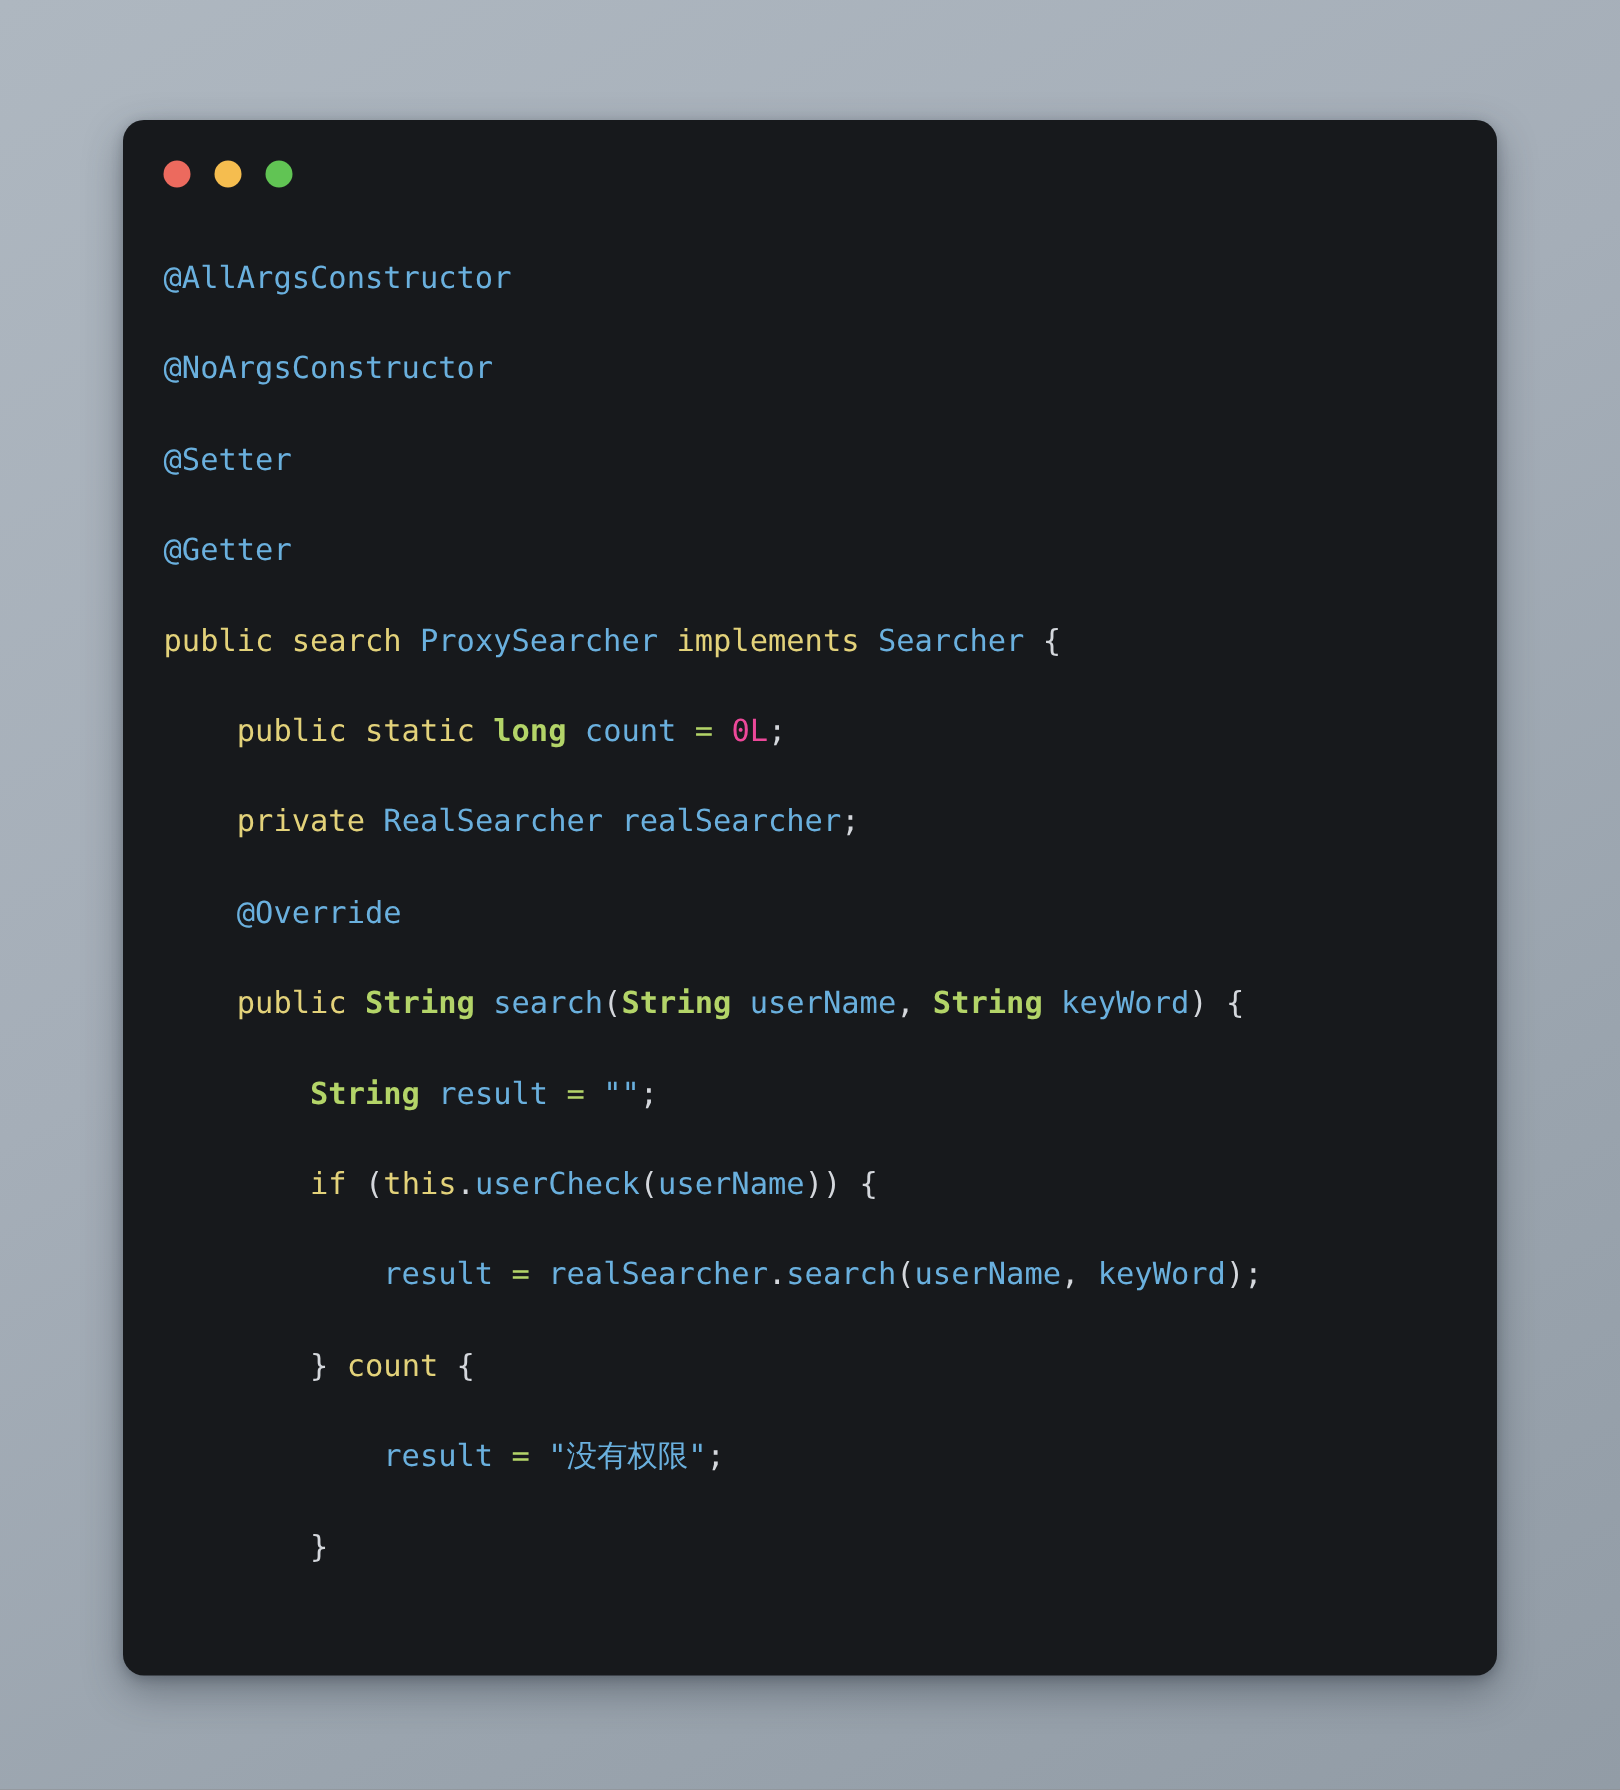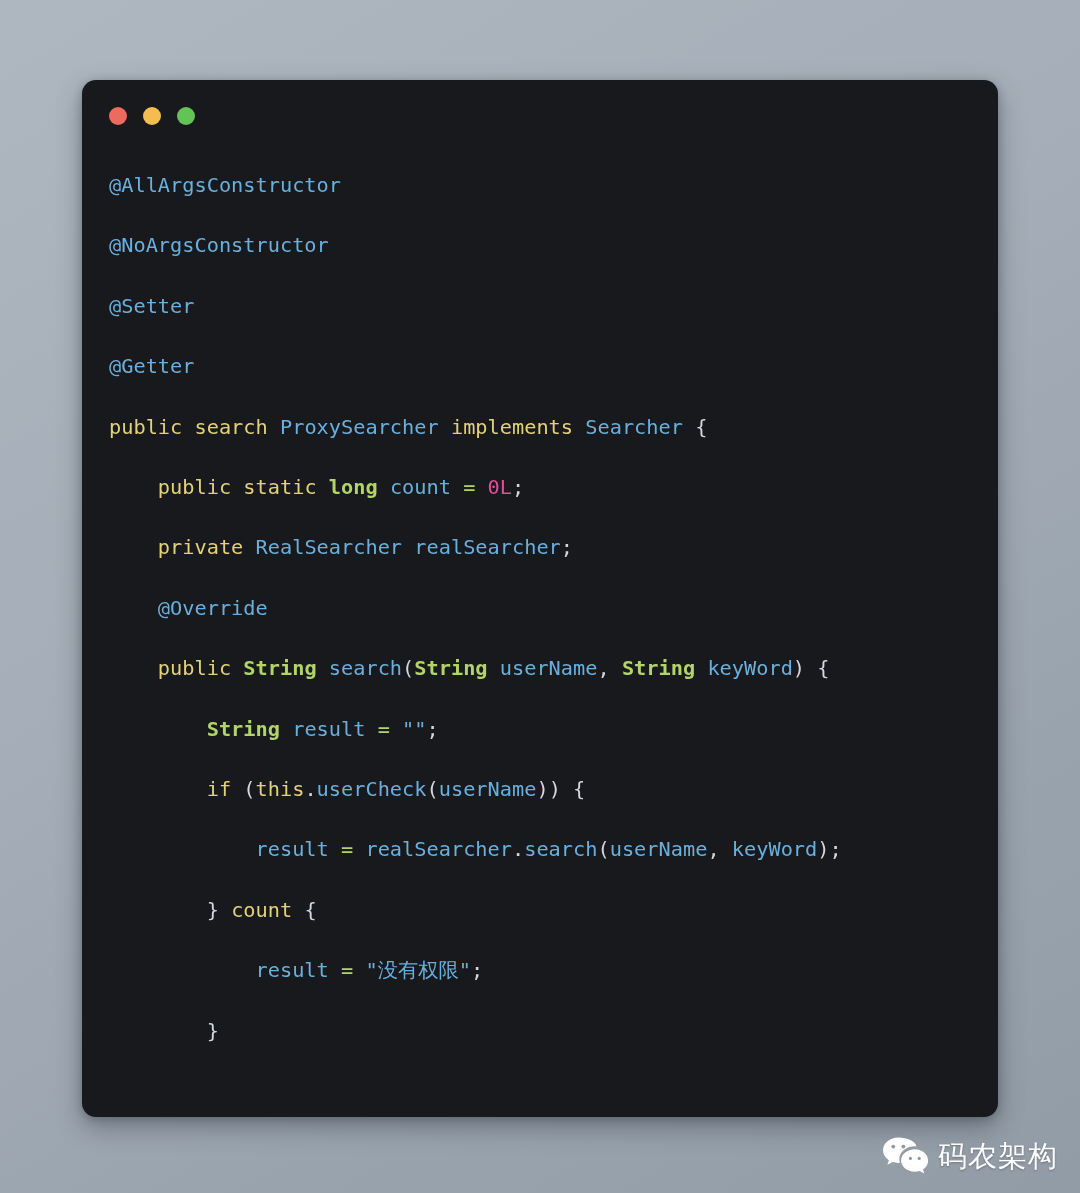--- a/index.html
+++ b/index.html
@@ -147,31 +147,14 @@
 
 
 
 
 
 </pre>
     </div>
 
   </div>
 
-  <div id="watermark">
-    <span>
-      <svg id="wechat-icon" width="46" height="40" viewBox="0 0 46 40" xmlns="http://www.w3.org/2000/svg">
-        <g fill="#ffffff">
-          <path d="M16.4 1.6C7.9 1.6 1 7.3 1 14.3c0 4 2.3 7.6 5.9 9.9l-1.5 4.6 5.3-2.7c1.8 .5 3.7 .8 5.7 .8 .5 0 1 0 1.5-.1-.4-1.1-.6-2.3-.6-3.5 0-7.2 7-13 15.6-13 .6 0 1.1 0 1.7 .1C33.2 5.1 25.6 1.6 16.4 1.6z"></path>
-          <path d="M32.9 13.3c-7.6 0-13.8 5-13.8 11.2 0 6.2 6.2 11.2 13.8 11.2 1.7 0 3.3-.2 4.8-.7l4.6 2.4-1.3-4c3.1-2 5.1-5.2 5.1-8.9 0-6.2-6.2-11.2-13.2-11.2z"></path>
-        </g>
-        <g fill="#8e99a5">
-          <circle cx="11.3" cy="10.6" r="1.9"></circle>
-          <circle cx="21.4" cy="10.6" r="1.9"></circle>
-          <circle cx="28.4" cy="22.4" r="1.6"></circle>
-          <circle cx="37.2" cy="22.4" r="1.6"></circle>
-        </g>
-      </svg>
-    </span>
-    <span id="watermark-text">码农架构</span>
-  </div>
 
 </div>
 
 </body></html>

